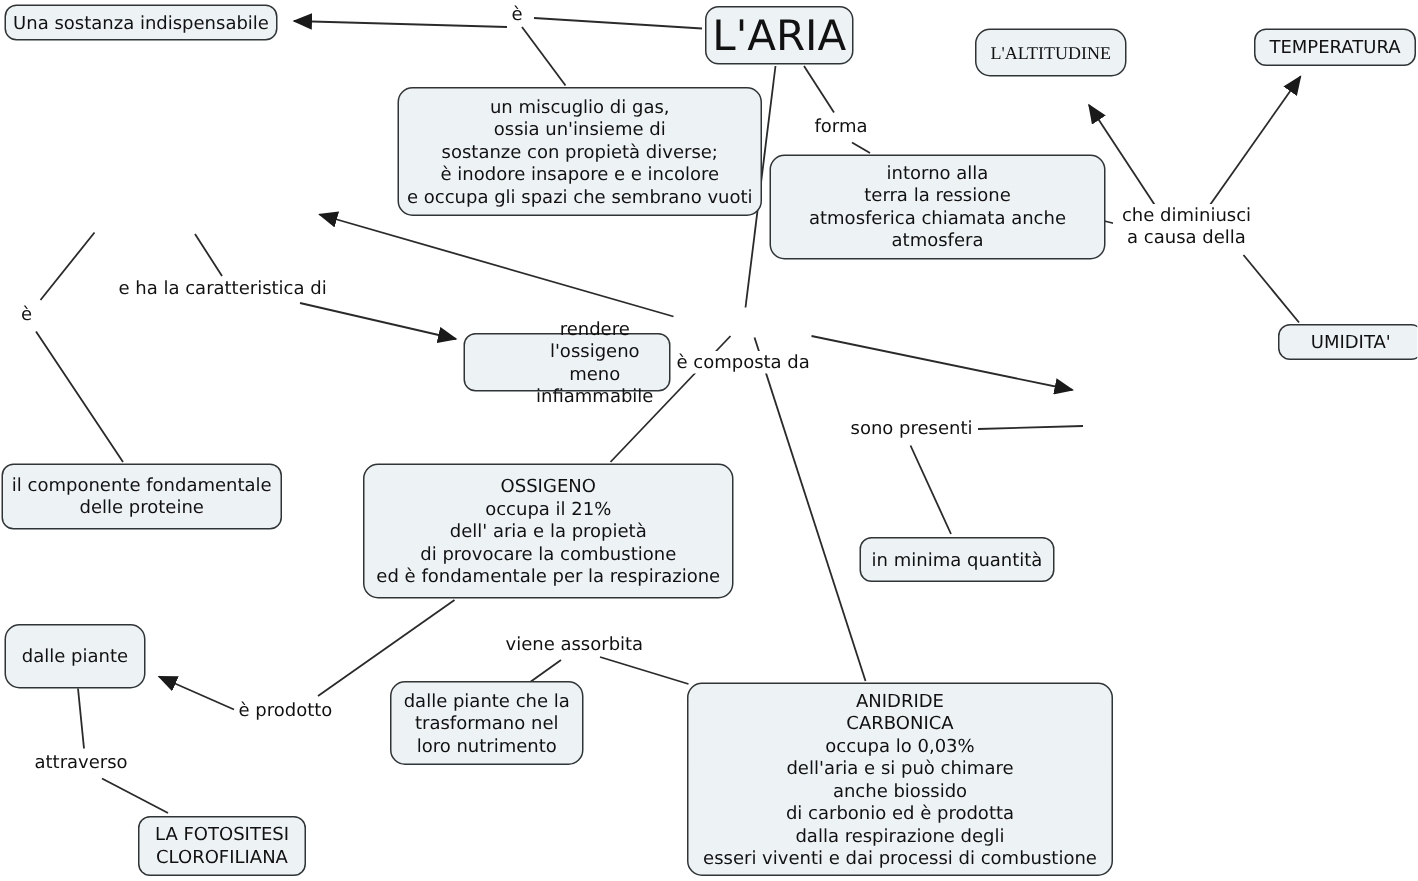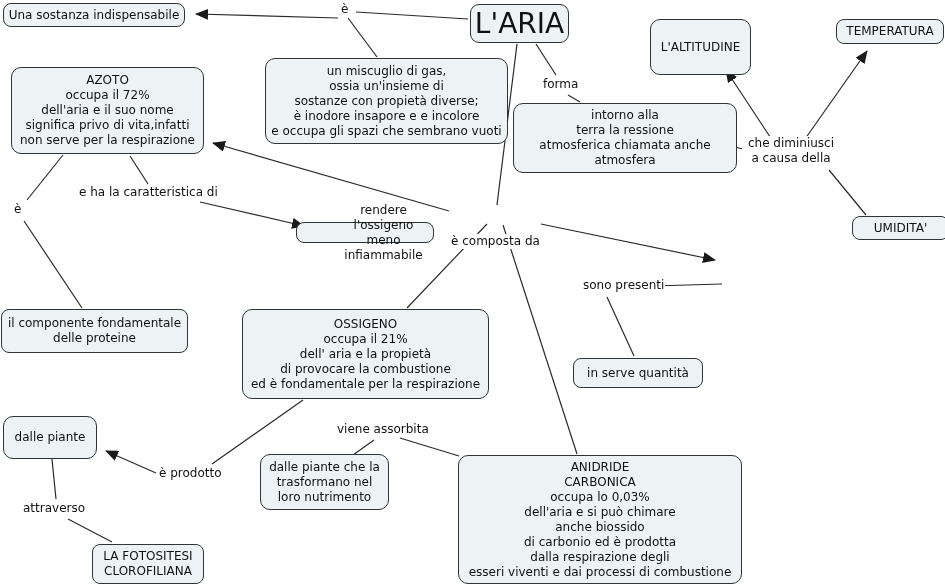--- a/index.html
+++ b/index.html
@@ -72,47 +72,42 @@
       <line x1="200" y1="202" x2="304" y2="226" marker-end="url(#arrow)"></line>
       <line x1="776" y1="146" x2="726" y2="70" marker-end="url(#arrow)"></line>
       <line x1="805" y1="139" x2="867" y2="51" marker-end="url(#arrow)"></line>
       <line x1="541" y1="224" x2="715" y2="260" marker-end="url(#arrow)"></line>
       <line x1="156" y1="473" x2="106" y2="451" marker-end="url(#arrow)"></line>
     </g>
   </svg>
 
   <div class="node" style="left:3px;top:3px;width:182px;height:24px;border-radius:8px;">Una sostanza indispensabile</div>
   <div class="node title" style="left:470px;top:4px;width:99px;height:39px;">L'ARIA</div>
-  <div class="node" style="left:11px;top:67px;width:193px;height:87px;">AZOTO
-occupa il 72%
-dell'aria e il suo nome
-significa privo di vita,infatti
-non serve per la respirazione</div>
   <div class="node" style="left:241px;top:58px;width:243px;height:86px;margin-left:24px;">un miscuglio di gas,
 ossia un'insieme di
 sostanze con propietà diverse;
 è inodore insapore e e incolore
 e occupa gli spazi che sembrano vuoti</div>
-  <div class="node" style="left:650px;top:19px;width:101px;height:56px;">L'ALTITUDINE</div>
+  <div class="node" style="left:650px;top:19px;width:101px;height:32px;font-family:Liberation Serif, serif;">L'ALTITUDINE</div>
   <div class="node" style="left:836px;top:19px;width:108px;height:25px;border-radius:8px;">TEMPERATURA</div>
   <div class="node" style="left:513px;top:103px;width:224px;height:70px;">intorno alla
 terra la ressione
 atmosferica chiamata anche
 atmosfera</div>
   <div class="node" style="left:852px;top:216px;width:97px;height:24px;border-radius:8px;">UMIDITA'</div>
-  <div class="node" style="left:296px;top:222px;width:138px;height:21px;border-radius:8px;padding-left:40px;">rendere l'ossigeno
+  <div class="node" style="left:309px;top:222px;width:138px;height:39px;border-radius:8px;padding-left:40px;">rendere l'ossigeno
 meno infiammabile</div>
   <div class="node" style="left:1px;top:309px;width:187px;height:44px;border-radius:8px;">il componente fondamentale
 delle proteine</div>
   <div class="node" style="left:242px;top:309px;width:247px;height:90px;">OSSIGENO
 occupa il 21%
 dell' aria e la propietà
 di provocare la combustione
 ed è fondamentale per la respirazione</div>
-  <div class="node" style="left:573px;top:358px;width:130px;height:30px;border-radius:8px;">in serve quantità</div>
+  <div class="node" style="left:573px;top:358px;width:130px;height:30px;border-radius:8px;">in minima quantità</div>
   <div class="node" style="left:3px;top:416px;width:94px;height:43px;">dalle piante</div>
   <div class="node" style="left:260px;top:454px;width:129px;height:56px;">dalle piante che la
 trasformano nel
 loro nutrimento</div>
   <div class="node" style="left:458px;top:455px;width:284px;height:129px;">ANIDRIDE
 CARBONICA
 occupa lo 0,03%
 dell'aria e si può chimare
 anche biossido
 di carbonio ed è prodotta
@@ -121,18 +116,18 @@
   <div class="node" style="left:92px;top:544px;width:112px;height:40px;border-radius:8px;">LA FOTOSITESI
 CLOROFILIANA</div>
 
   <div class="linklabel" style="left:340px;top:2px;">è</div>
   <div class="linklabel" style="left:542px;top:77px;">forma</div>
   <div class="linklabel" style="left:450px;top:206px;margin-top:28px;">è composta da</div>
   <div class="linklabel" style="left:742px;top:136px;width:96px;">che diminiusci
 a causa della</div>
   <div class="linklabel" style="left:78px;top:185px;">e ha la caratteristica di</div>
   <div class="linklabel" style="left:13px;top:202px;">è</div>
-  <div class="linklabel" style="left:582px;top:278px;">sono presenti</div>
+  <div class="linklabel" style="left:566px;top:278px;">sono presenti</div>
   <div class="linklabel" style="left:336px;top:422px;">viene assorbita</div>
   <div class="linklabel" style="left:158px;top:466px;">è prodotto</div>
   <div class="linklabel" style="left:22px;top:501px;">attraverso</div>
 
 </div>
 
 </body></html>

